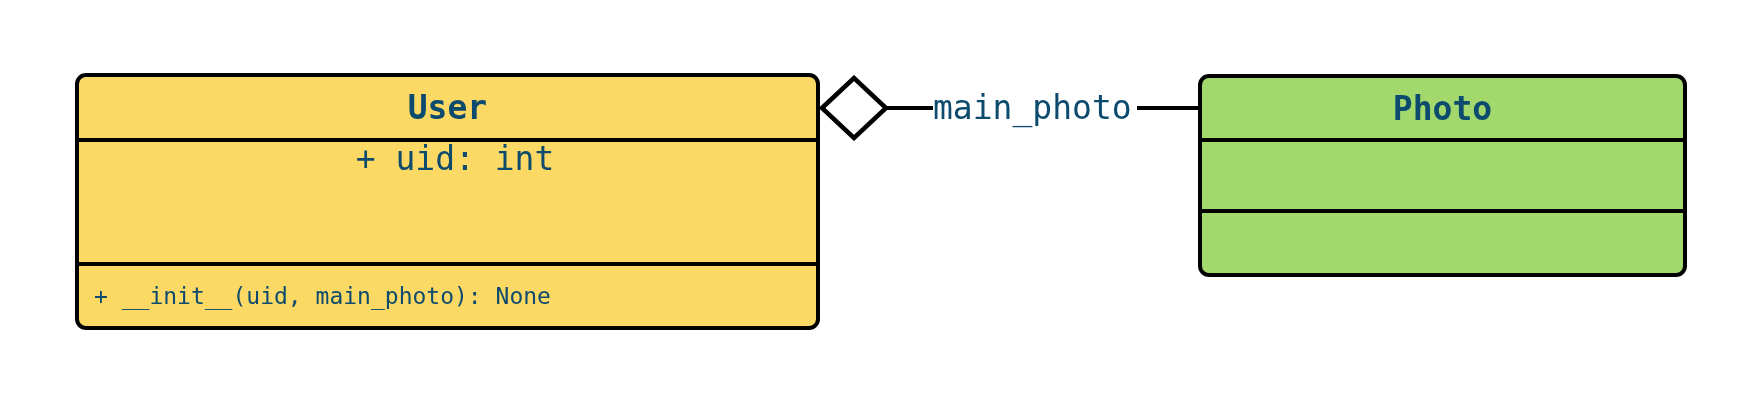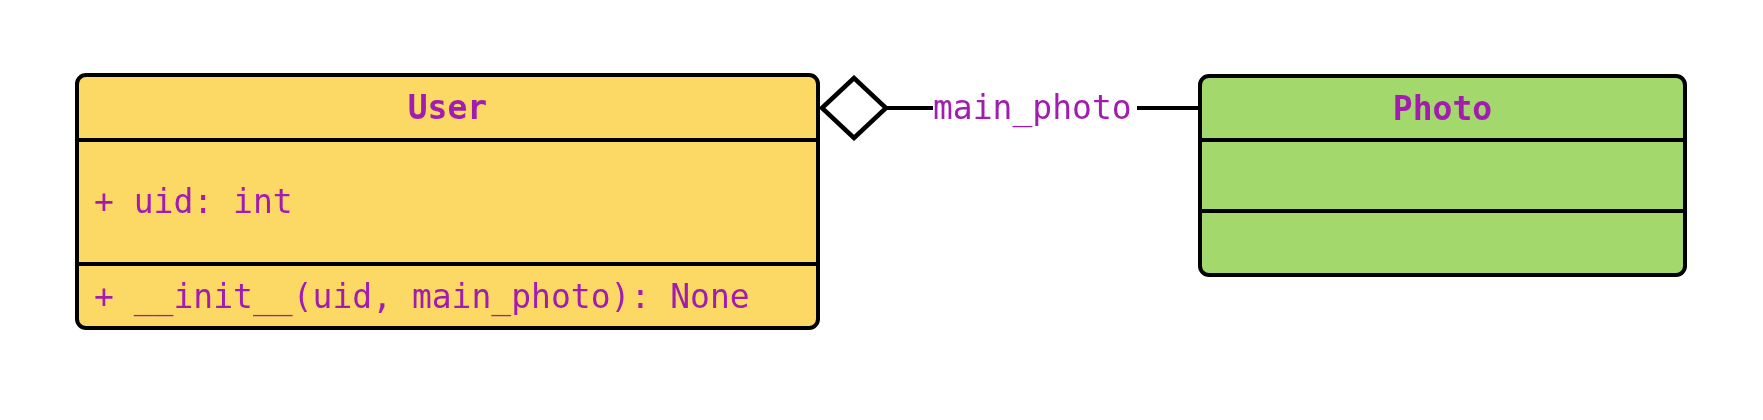--- a/index.html
+++ b/index.html
@@ -7,21 +7,21 @@
     padding: 0;
     background: #ffffff;
   }
   .canvas {
     position: relative;
     width: 1763px;
     height: 420px;
     background: #ffffff;
     overflow: hidden;
     font-family: "DejaVu Sans Mono", "Liberation Mono", monospace;
-    color: #a21caf;
+    color: #0c4a6e;
     border-radius: 14px;
   }
 
   
   .class-box {
     position: absolute;
     box-sizing: border-box;
     border: 4px solid #000000;
     border-radius: 11px;
     display: flex;
@@ -42,32 +42,32 @@
     justify-content: center;
     font-weight: bold;
     font-size: 33px;
   }
   .box-user  .sec.header { flex-basis: 61px; }
   .box-photo .sec.header { flex-basis: 60px; }
 
   .box-user .sec.attrs {
     flex-basis: 124px;
     display: flex;
-    flex-direction: column;
+    flex-direction: row;
     justify-content: center;
     padding-left: 15px;
     font-size: 33px;
     line-height: 34px;
   }
   .box-user .sec.methods {
     flex: 1 1 auto;
     display: flex;
     align-items: center;
     padding-left: 15px;
-    font-size: 33px;
+    font-size: 23px;
   }
   .box-photo .sec.mid    { flex-basis: 71px; }
   .box-photo .sec.bottom { flex: 1 1 auto; }
 
   .bold { font-weight: bold; }
 
   
   .diamond-svg {
     position: absolute;
     left: 818px;

